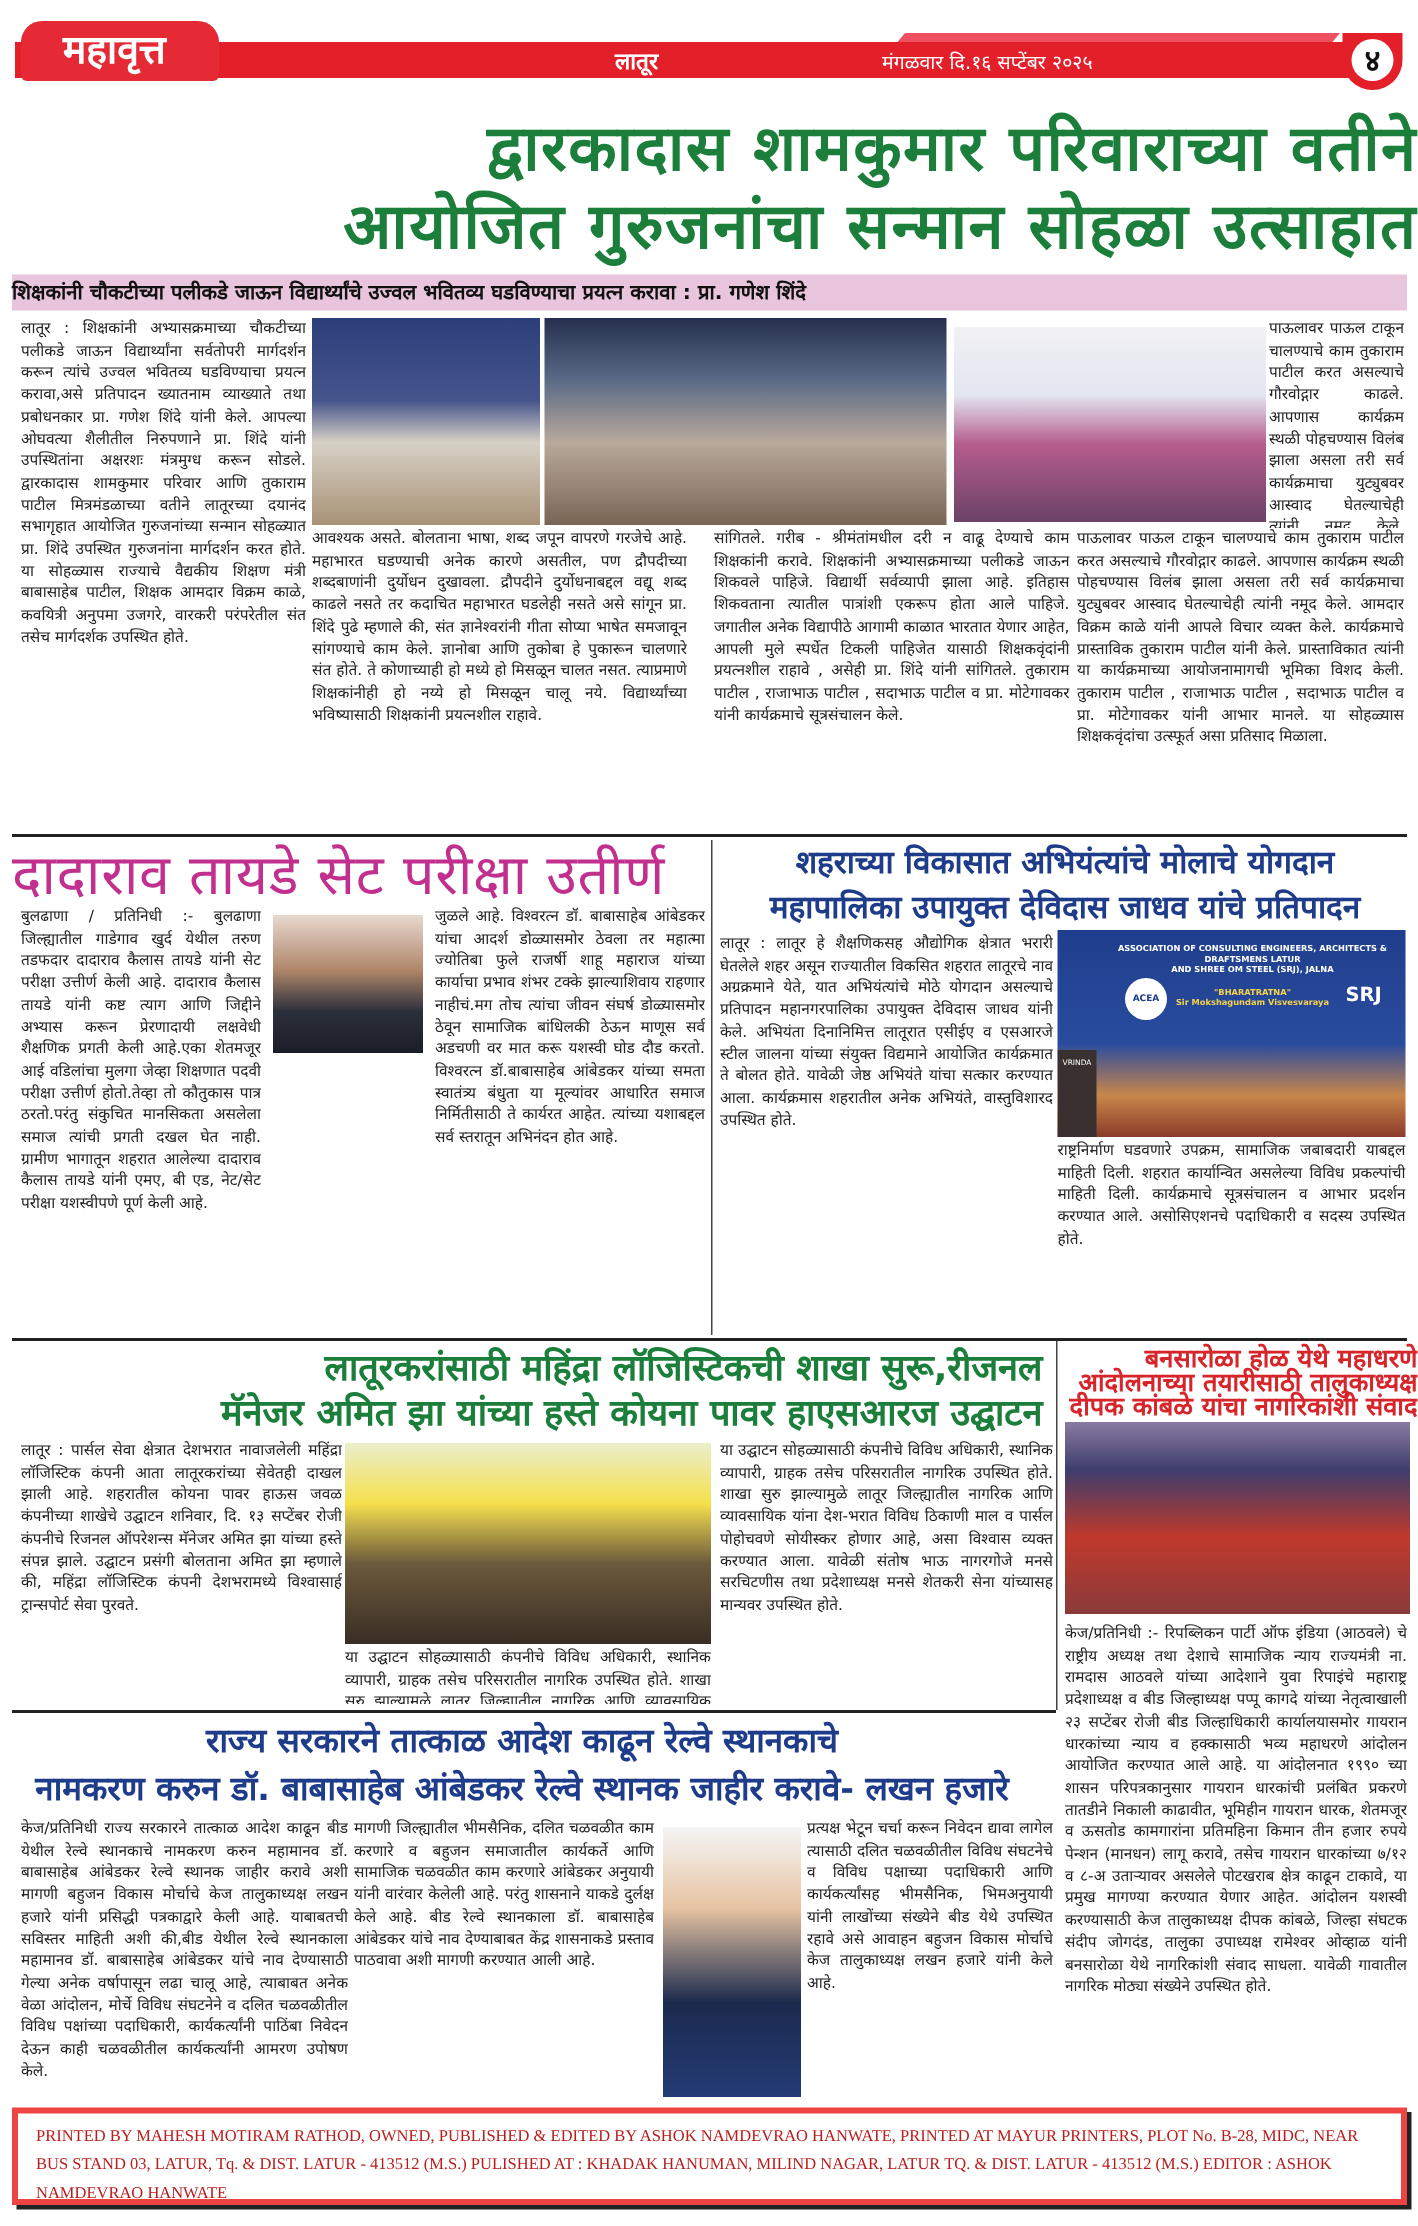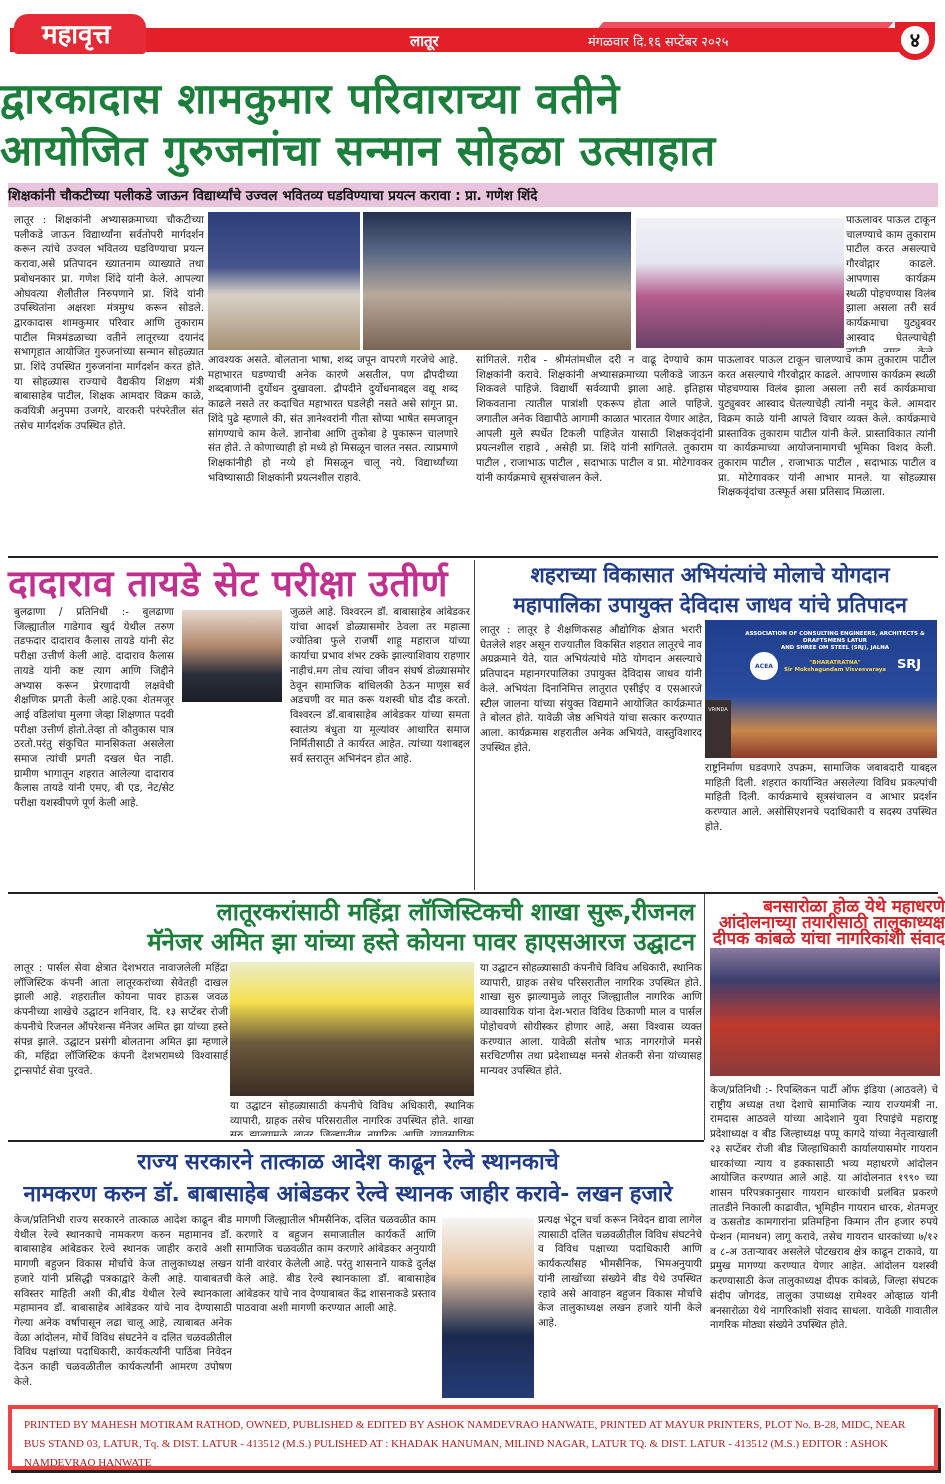--- a/index.html
+++ b/index.html
@@ -8,38 +8,38 @@
 
   .masthead { position: absolute; left: 0; top: 0; width: 945px; height: 58px; }
   .mast-band { position: absolute; left: 10px; top: 28px; width: 890px; height: 24px; background: #e3202a; }
   .mast-band-top { position: absolute; left: 600px; top: 22px; width: 290px; height: 8px; background: #ee5060; transform: skewX(-40deg); }
   .mast-logo { position: absolute; left: 14px; top: 14px; width: 132px; height: 40px; background: #e62a35; border-radius: 14px 14px 4px 4px; color: #fff; font-weight: bold; font-size: 26px; line-height: 40px; padding-left: 28px; font-family: "DejaVu Sans", sans-serif; }
   .mast-city { position: absolute; left: 410px; top: 30px; color: #fff; font-size: 15px; font-weight: bold; }
   .mast-date { position: absolute; left: 588px; top: 32px; color: #fff; font-size: 13px; }
   .mast-page { position: absolute; left: 895px; top: 22px; width: 40px; height: 38px; border-radius: 0 0 20px 20px; background: #e3202a; }
   .mast-page span { position: absolute; left: 6px; top: 4px; width: 28px; height: 28px; background: #fff; border-radius: 50%; color: #111; font-size: 20px; font-weight: bold; text-align: center; line-height: 28px; }
 
-  .h-main { position: absolute; left: 0; width: 945px; text-align: left; color: #1b7e3a; font-weight: bold; font-size: 42px; line-height: 54px; letter-spacing: 1px; }
+  .h-main { position: absolute; left: 0; width: 945px; text-align: right; color: #1b7e3a; font-weight: bold; font-size: 42px; line-height: 54px; letter-spacing: 1px; }
   .sub-band { position: absolute; left: 8px; top: 183px; width: 930px; height: 24px; background: #e8c5dc; text-align: left; font-size: 13.5px; line-height: 24px; color: #111; font-weight: bold; }
 
   .col { position: absolute; font-size: 10.3px; line-height: 14.7px; text-align: justify; color: #222; overflow: hidden; }
   .photo { position: absolute; overflow: hidden; }
   .photo-stage { background: linear-gradient(180deg, #2c3f7a 0%, #46548c 40%, #d7d1c6 60%, #a89276 100%); }
   .photo-crowd { background: linear-gradient(180deg, #25304f 0%, #5a6a86 30%, #b8a99b 60%, #7a6554 100%); }
   .photo-award { background: linear-gradient(180deg, #f1f1f5 0%, #e3e5f0 35%, #b65d8d 60%, #6a4268 100%); }
   .photo-portrait { background: linear-gradient(180deg, #e8d9cf 0%, #b0866a 40%, #2b2f3b 70%, #1b1e27 100%); }
   .photo-panel { background: linear-gradient(180deg, #1f3e8d 0%, #2a4c9e 55%, #c9864a 80%, #8b3b2a 100%); }
   .photo-ribbon { background: linear-gradient(180deg, #eaeecb 0%, #f6e04d 30%, #6b5a3c 60%, #3b2e24 100%); }
   .photo-meeting { background: linear-gradient(180deg, #8a7aa1 0%, #3d3e6d 25%, #c0392b 60%, #8a3b3b 100%); }
   .photo-man { background: linear-gradient(180deg, #f5f5f5 0%, #e6c3a2 30%, #1b2a4d 65%, #243b76 100%); }
 
   .divider { position: absolute; height: 2px; background: #222; }
   .vdiv { position: absolute; width: 1px; background: #444; }
 
-  .h-purple { position: absolute; left: 8px; top: 562px; width: 460px; color: #c2308f; font-size: 37px; font-weight: bold; line-height: 44px; letter-spacing: 0.5px; }
+  .h-purple { position: absolute; left: 8px; top: 562px; width: 460px; color: #c2308f; font-size: 37px; font-weight: normal; line-height: 44px; letter-spacing: 0.5px; }
   .h-blue { position: absolute; left: 480px; width: 460px; text-align: center; color: #1e3c8a; font-size: 21px; font-weight: bold; line-height: 30px; }
   .h-green2 { position: absolute; left: 30px; width: 665px; text-align: right; color: #1b7e3a; font-size: 24px; font-weight: bold; line-height: 32px; }
   .h-red { position: absolute; left: 705px; top: 898px; width: 240px; text-align: right; color: #d7262b; font-size: 17px; font-weight: bold; line-height: 16px; }
   .h-navy { position: absolute; left: 3px; width: 690px; text-align: center; color: #1e3c8a; font-size: 22px; font-weight: bold; line-height: 32px; }
 
   .footer { position: absolute; left: 8px; top: 1405px; width: 930px; height: 65px; border: 4px solid #ef4444; box-shadow: 3px 3px 0 #222; padding: 6px 12px; font-family: "Liberation Serif", serif; font-size: 11px; line-height: 19px; color: #b91c1c; }
 </style>
 </head>
 <body>
 

